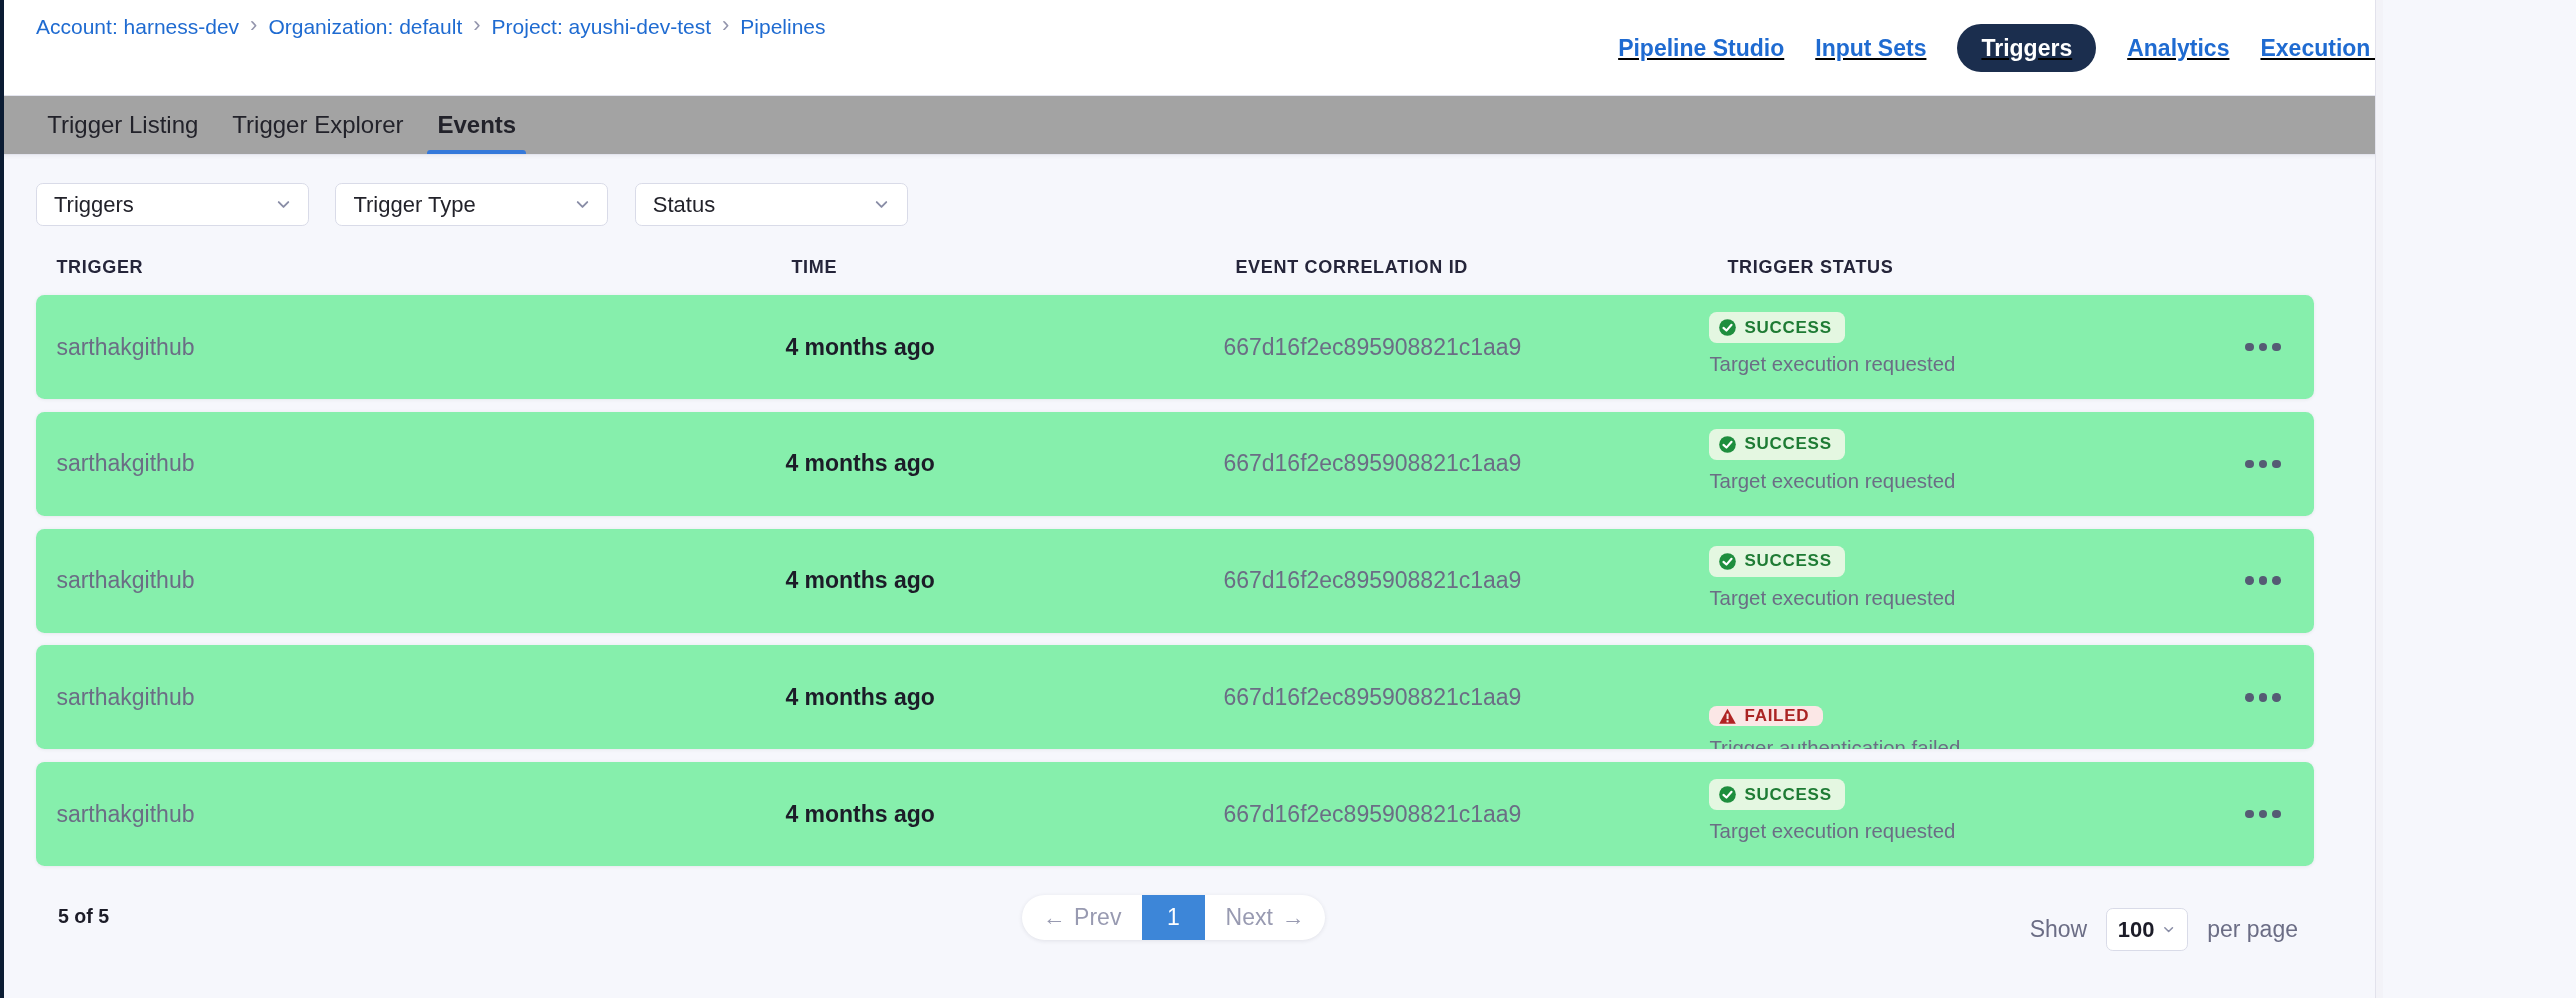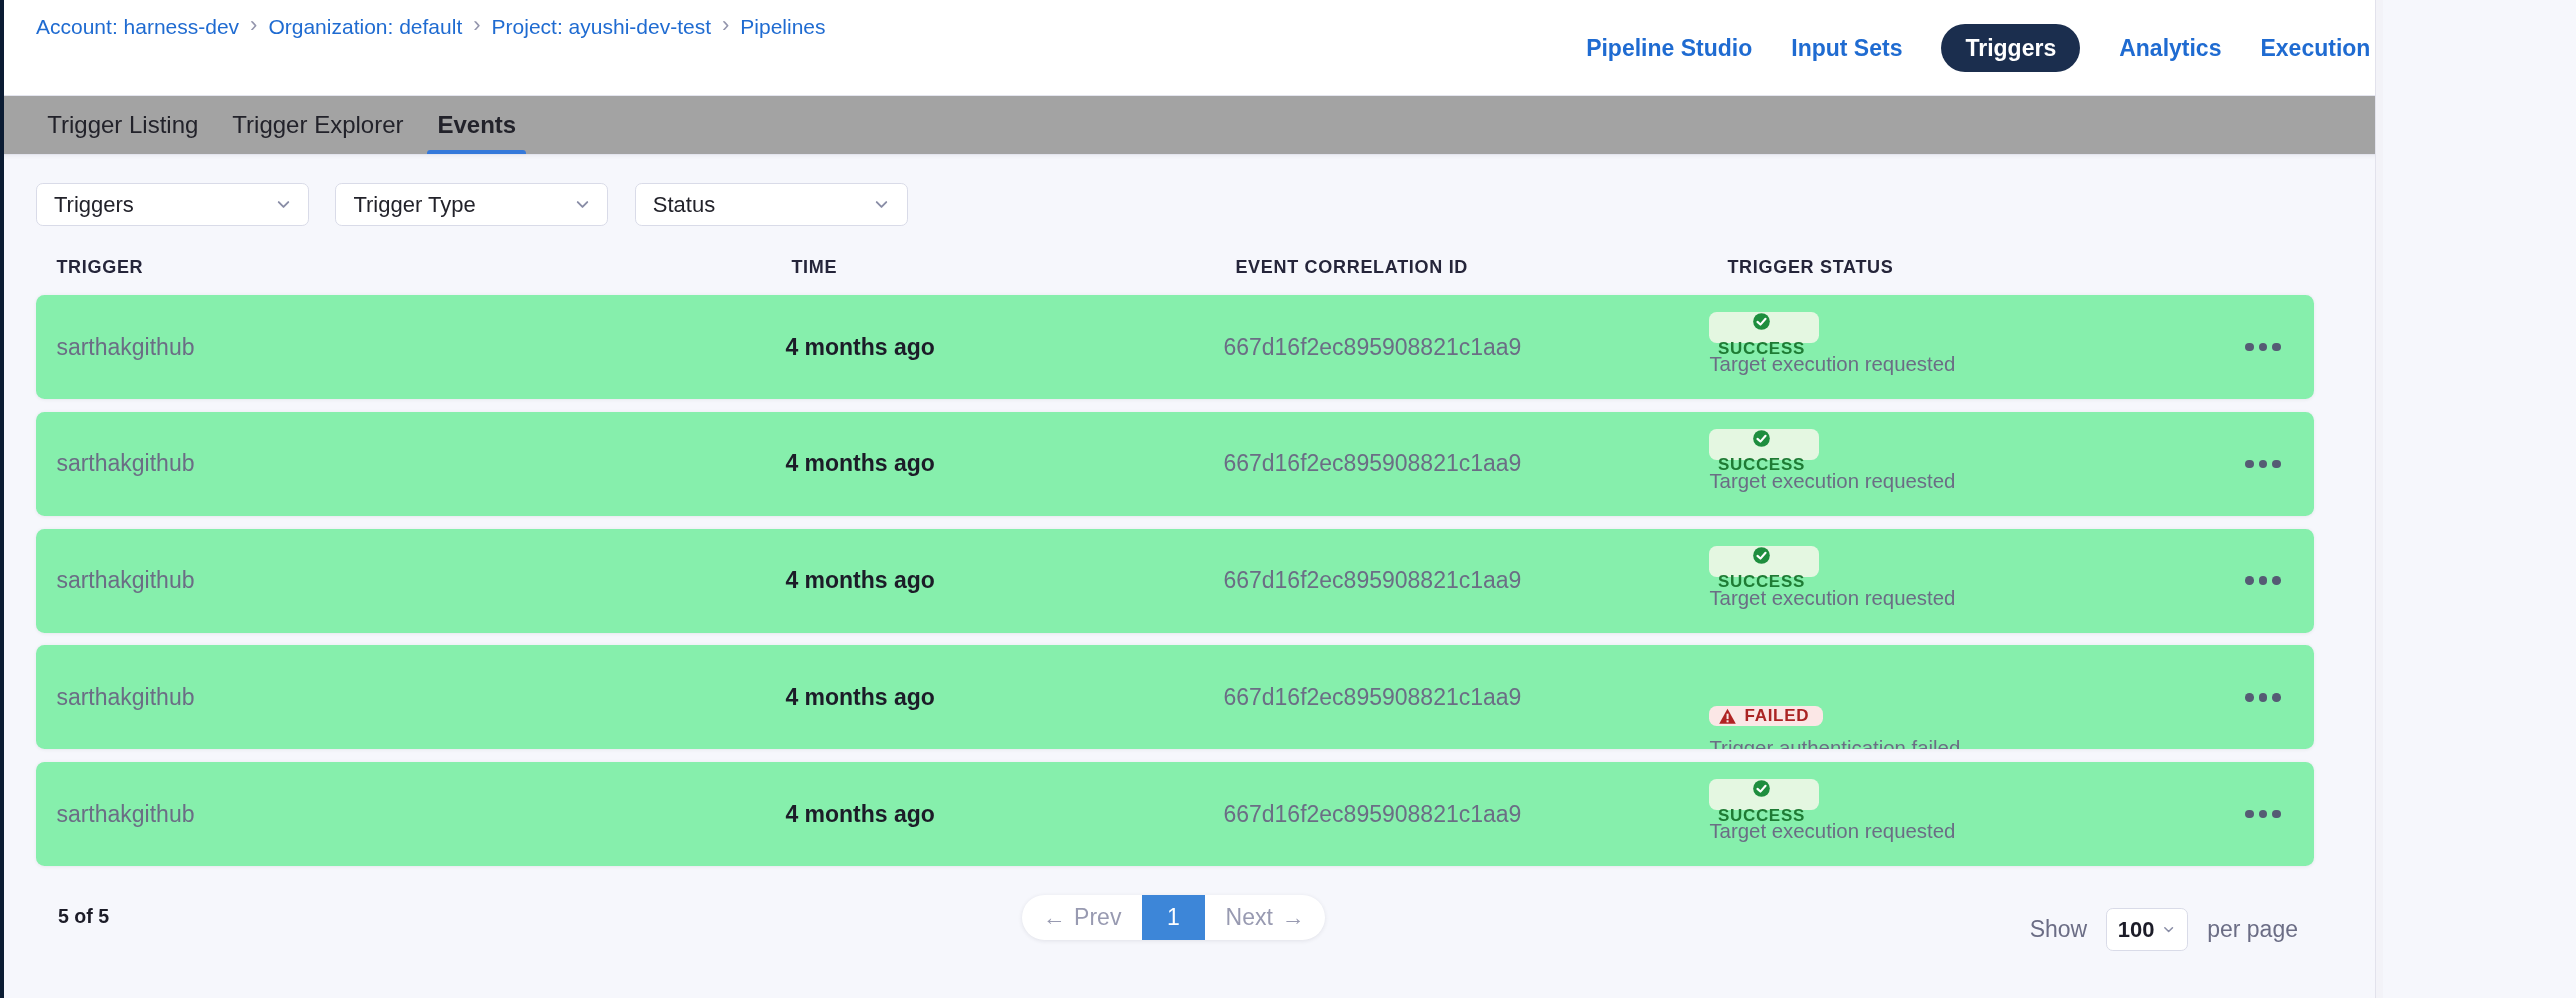--- a/index.html
+++ b/index.html
@@ -16,21 +16,21 @@
   .app{position:relative;width:2383px;height:998px;background:var(--page-bg);overflow:hidden;}
   .edge-strip{position:absolute;left:0;top:0;width:4.3px;height:100%;background:var(--sidebar-edge);z-index:30;}
   .scroll-track{position:absolute;right:0;top:0;width:7.7px;height:100%;background:#f3f3f8;border-left:0.9px solid #e2e2ec;z-index:30;}
 
   
   .header{background:#fff;height:96px;border-bottom:0.9px solid #e4e5ee;padding:13.6px 0 0 36px;position:relative;width:2539px;}
   .breadcrumb{display:flex;align-items:center;gap:11px;font-size:21px;line-height:25.6px;}
   .breadcrumb a{color:var(--link-blue);text-decoration:none;cursor:pointer;}
   .crumb-sep{color:#9496ad;font-size:22px;line-height:22px;padding-bottom:2.6px;}
   .page-title{font-size:34px;font-weight:700;color:var(--text-dark);margin-top:6px;letter-spacing:0.2px;}
-  .top-nav{position:absolute;top:0;right:83px;height:96px;display:flex;align-items:center;gap:39px;}
+  .top-nav{position:absolute;top:0;right:83px;height:96px;display:flex;align-items:center;gap:31px;text-decoration:underline;}
   .top-nav a{color:var(--link-blue);font-size:23px;font-weight:600;text-decoration:none;cursor:pointer;white-space:nowrap;}
   .top-nav a.pill{background:var(--nav-pill-bg);color:#fff;padding:10.2px 24px;border-radius:851px;}
 
   
   .tabstrip{background:#a3a3a3;height:59px;width:2539px;border-bottom:0.9px solid #e4e5ee;box-shadow:0 1.7px 2.6px rgba(96,97,112,.06);display:flex;align-items:stretch;padding-left:37px;}
   .tab{position:relative;display:flex;align-items:center;padding:0 10.2px;margin-right:13.6px;font-size:24px;color:#22222a;cursor:pointer;}
   .tab.active{font-weight:700;}
   .tab.active .underline{position:absolute;left:0;right:0;bottom:0;height:4.3px;background:var(--accent-blue);border-radius:3.4px 3.4px 0 0;}
 
   
@@ -40,21 +40,21 @@
   .chev svg{display:block;width:19px;height:19px;stroke:#898da6;fill:none;stroke-width:1.6;stroke-linecap:round;stroke-linejoin:round;}
 
   
   .grid{display:grid;grid-template-columns:729px 438px 486px 1fr 102px;align-items:center;padding-left:20.4px;}
   .thead{margin:31px 69px 17px 36px;font-size:18px;font-weight:700;letter-spacing:0.7px;color:#25253a;text-transform:uppercase;gap:6px;}
   .row-card{background:#86efac;border-radius:8.5px;box-shadow:0 0.9px 3.4px rgba(40,41,61,.07);height:104px;margin:0 69px 12.8px 36px;cursor:pointer;}
   .cell{font-size:23px;color:var(--text-grey);white-space:nowrap;overflow:hidden;}
   .cell.time{color:var(--text-dark);font-weight:700;}
   .cell.status-cell{align-self:stretch;display:flex;flex-direction:column;justify-content:flex-start;padding-top:17px;}
   .badge{display:inline-flex;align-items:center;gap:7.7px;height:31px;padding:0 13.6px 0 8.5px;border-radius:7.7px;font-size:17px;font-weight:700;letter-spacing:0.7px;width:max-content;}
-  .badge.success{background:var(--success-bg);color:var(--success-fg);flex-direction:column;}
+  .badge.success{background:var(--success-bg);color:var(--success-fg);}
   .badge.failed{background:var(--failed-bg);color:var(--failed-fg);margin-top:44px;}
   .badge .bicon{width:19px;height:19px;display:inline-flex;}
   .badge .bicon svg{width:19px;height:19px;display:block;}
   .status-msg{font-size:20.4px;color:var(--text-grey);margin-top:10.2px;}
   .menu-cell{display:flex;justify-content:center;}
   .dots{display:flex;gap:5.1px;cursor:pointer;padding:8.5px;}
   .dots i{width:8.5px;height:8.5px;border-radius:50%;background:#555b74;}
 
   
   .footer{position:relative;height:51px;margin-top:27px;}

